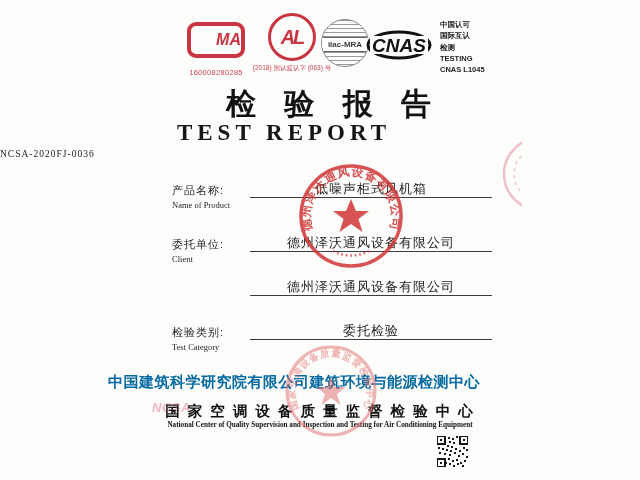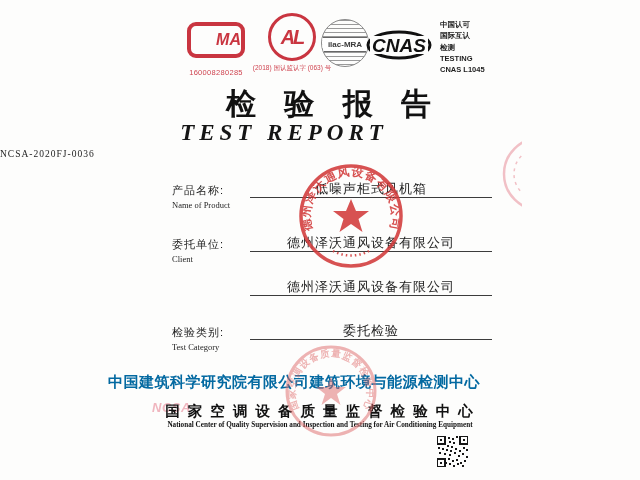--- a/index.html
+++ b/index.html
@@ -30,21 +30,21 @@
   .cnas-logo{position:absolute;left:366px;top:28px;width:66px;height:34px;}
 
   .accred{position:absolute;left:440px;top:19px;font-size:7.5px;line-height:1.5;color:#1d1d1d;}
   .accred .cjk{font-weight:600;}
   .accred .lat{font-weight:800;}
 
   
   .title-cn{position:absolute;left:12px;top:84px;width:640px;text-align:center;color:#111;
             font-size:30px;font-weight:700;letter-spacing:7px;word-spacing:6px;}
   .title-en{position:absolute;left:0;top:120px;width:568px;text-align:center;color:#151515;
-            font-family:"Liberation Serif",serif;font-size:23px;font-weight:600;letter-spacing:5px;font-style:italic;}
+            font-family:"Liberation Serif",serif;font-size:23px;font-weight:600;letter-spacing:5px;}
   .report-no{position:absolute;left:0;top:149px;width:640px;text-align:left;color:#222;
              font-family:"Liberation Serif",serif;font-size:9.5px;letter-spacing:1px;}
 
   
   .field-row{position:absolute;left:172px;width:320px;height:32px;}
   .flabel-cn{font-size:11px;color:#1e1e1e;letter-spacing:1px;}
   .flabel-en{font-size:8.5px;color:#1e1e1e;font-family:"Liberation Serif",serif;margin-top:2px;}
   .fvalue{position:absolute;left:78px;right:0;top:-3px;height:17px;border-bottom:1px solid #3c3c3c;
           text-align:center;font-size:13px;color:#222;letter-spacing:1px;}
 

